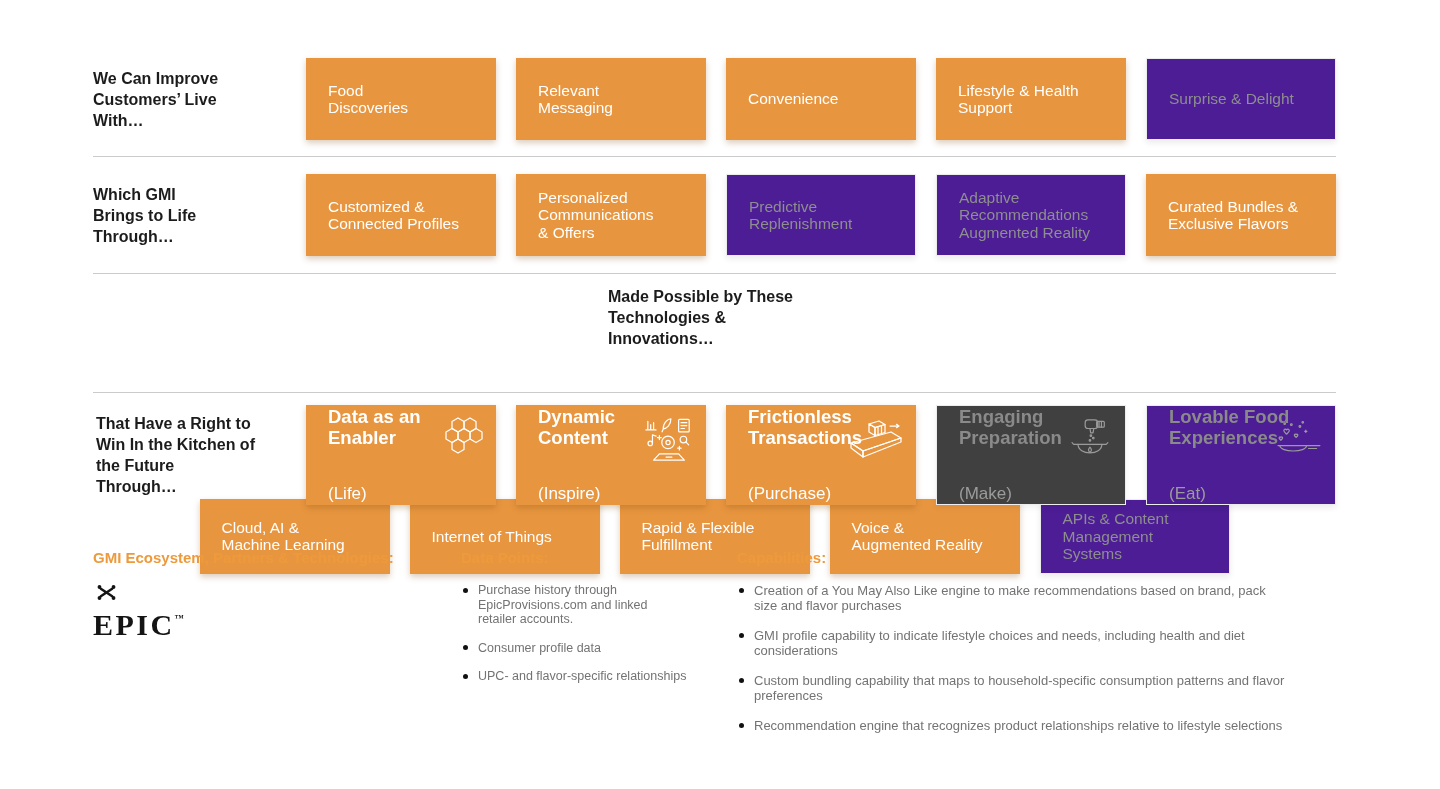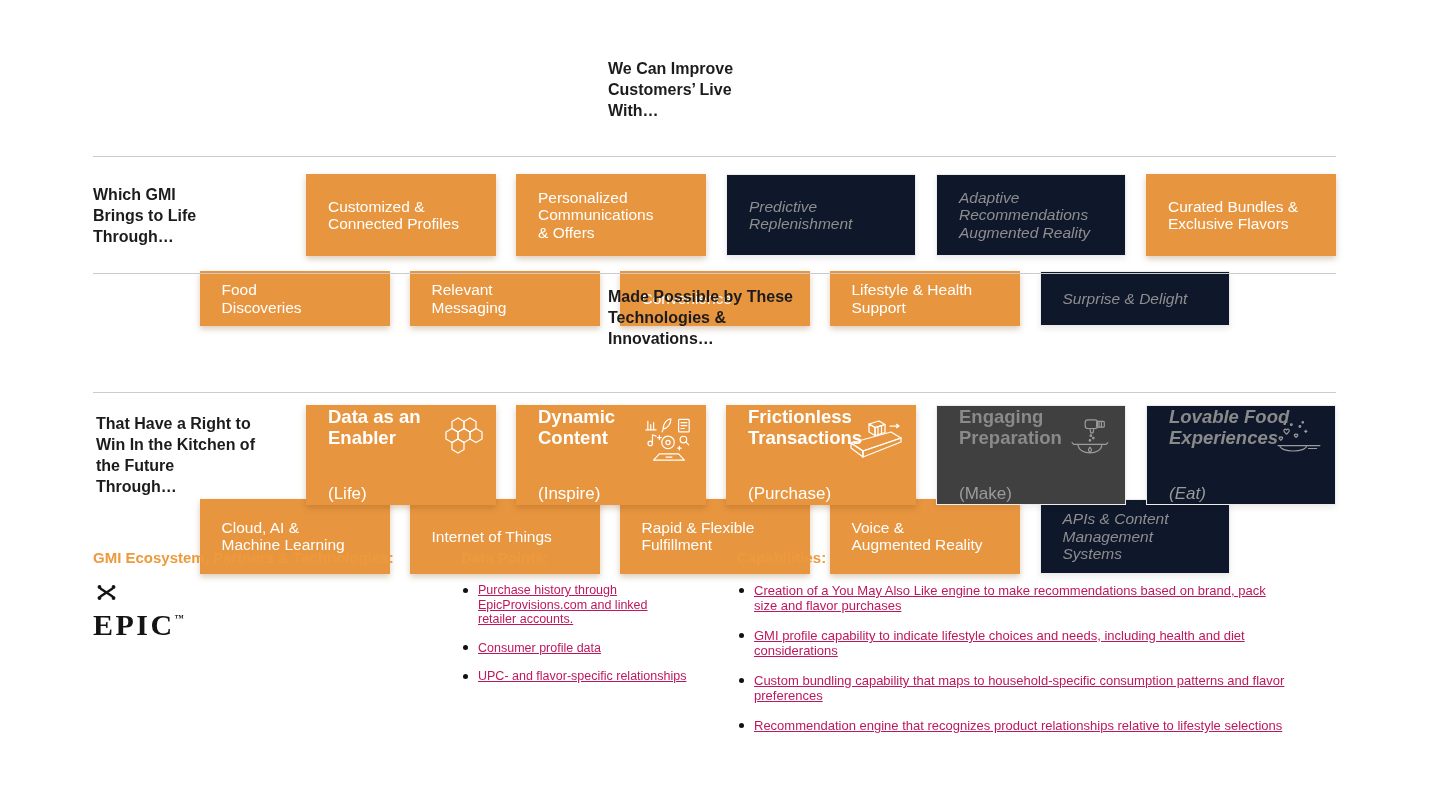--- a/index.html
+++ b/index.html
@@ -15,41 +15,41 @@
   }
   .row-label.indent { padding-left:3px; }
   .cards { display:flex; gap:20px; height:100%; }
   .card {
     width:190px; height:100%; display:flex; align-items:center;
     padding:10px 12px 10px 22px; position:relative;
   }
   .card-text { font-size:15.5px; line-height:17.5px; white-space:pre-line; }
   .card.orange { background:var(--orange,#E8953F); box-shadow:0 3px 6px rgba(130,75,15,0.28); }
   .card.orange .card-text { color:#ffffff; }
-  .card.light { background:#0f172a; border:1px solid #ececec; box-shadow:0 3px 6px rgba(0,0,0,0.08);font-style:italic; }
+  .card.light { background:#4c1d95; border:1px solid #ececec; box-shadow:0 3px 6px rgba(0,0,0,0.08); }
   .card.gray  { background:#404040; border:1px solid #ededed; box-shadow:0 3px 6px rgba(0,0,0,0.06); }
   .card.light .card-text, .card.gray .card-text { color:#8e8e8e; }
 
   
   .card.journey { flex-direction:column; align-items:flex-start; justify-content:center;gap:36px; }
   .j-title { display:block; font-size:18.5px; font-weight:bold; line-height:21px; white-space:pre-line; }
   .j-sub { display:block; font-size:17px; line-height:20px; margin-top:0px; }
   .card.orange .j-title, .card.orange .j-sub { color:#ffffff; }
   .card.light .j-title, .card.gray .j-title { color:#8a8a8a; }
   .card.light .j-sub,  .card.gray .j-sub  { color:#9b9b9b; }
   .j-icon { position:absolute; top:12px; right:12px; }
   .j-icon svg { display:block; }
 
   .divider { position:absolute; left:93px; width:1243px; height:1px; background:#cbcbcb; }
 
   
   .footer-col { position:absolute; }
   .f-heading { color:var(--heading-orange,#ED9A3D); font-weight:bold; font-size:15px; margin-bottom:17px; }
   .bullets { list-style:none; }
-  .bullets li { position:relative; padding-left:17px; color:#be185d;text-decoration:underline; }
+  .bullets li { position:relative; padding-left:17px; color:#737373; }
   .bullets li::before {
     content:""; position:absolute; left:2px; top:4.5px;
     width:5px; height:5px; border-radius:50%; background:#111;
   }
   .bullets.small li { font-size:12.5px; line-height:14.5px; margin-bottom:14px; }
   .bullets.caps  li { font-size:13px;   line-height:15px;   margin-bottom:15px; }
 
   .epic-logo { margin-top:12px; }
   .bones { display:block; margin-left:2px; margin-bottom:1px; }
   .epic-word {
@@ -59,21 +59,21 @@
   .epic-word .tm { font-size:9px; letter-spacing:0; vertical-align:14px; }
 
   svg.white-line { stroke:#ffffff; fill:none; stroke-width:1.25; stroke-linejoin:round; stroke-linecap:round; }
   svg.gray-line  { stroke:#9b9b9b; fill:none; stroke-width:1.25; stroke-linejoin:round; stroke-linecap:round; }
 </style>
 </head>
 <body>
 
 <div class="canvas">
 
-  <div class="row" style="top:58px;height:72px;flex-direction:column;">
+  <div class="row" style="top:58px;height:82px;">
     <div class="row-label">We Can Improve
 Customers’ Live
 With…</div>
     <div class="cards">
       <div class="card orange">
           <span class="card-text">Food
 Discoveries</span>
         </div>
       <div class="card orange">
           <span class="card-text">Relevant

